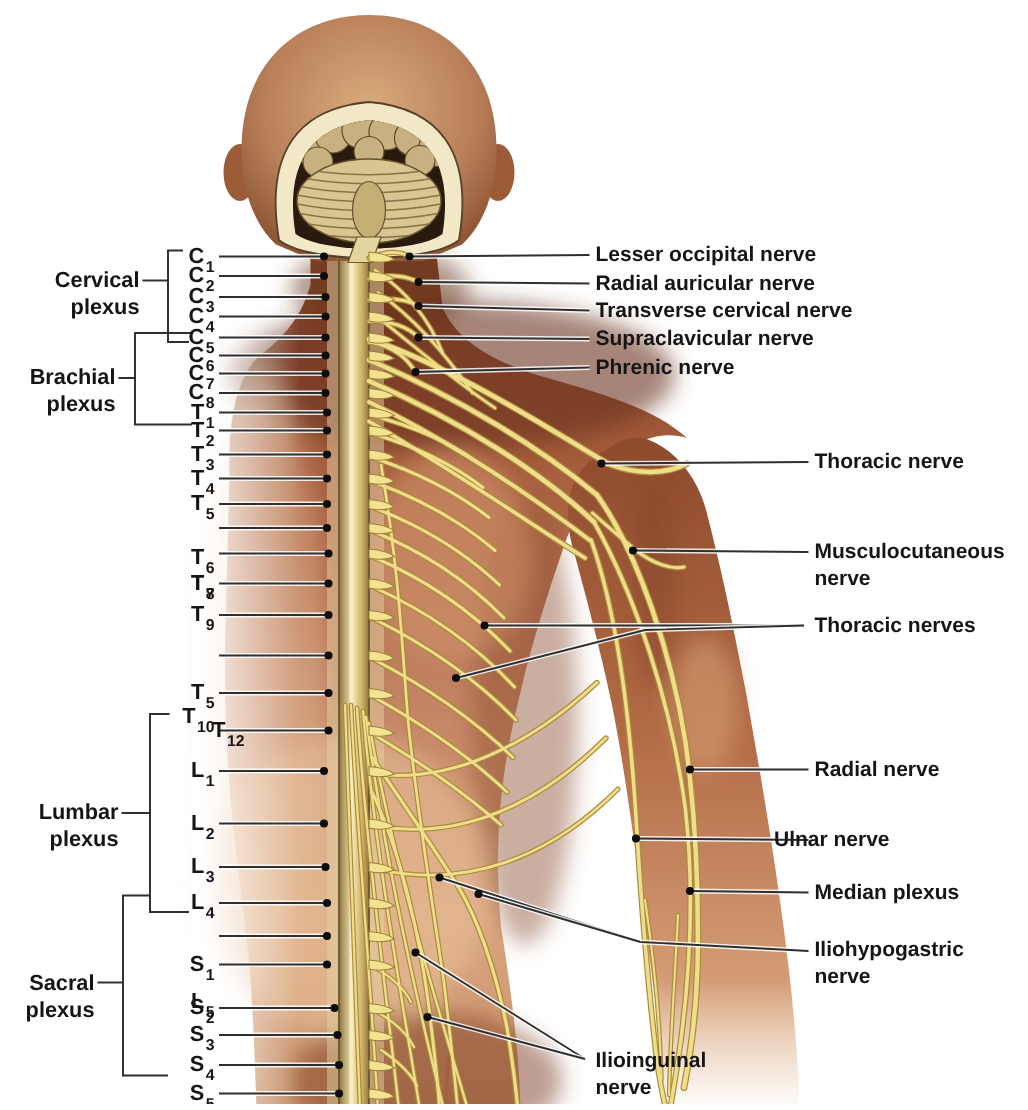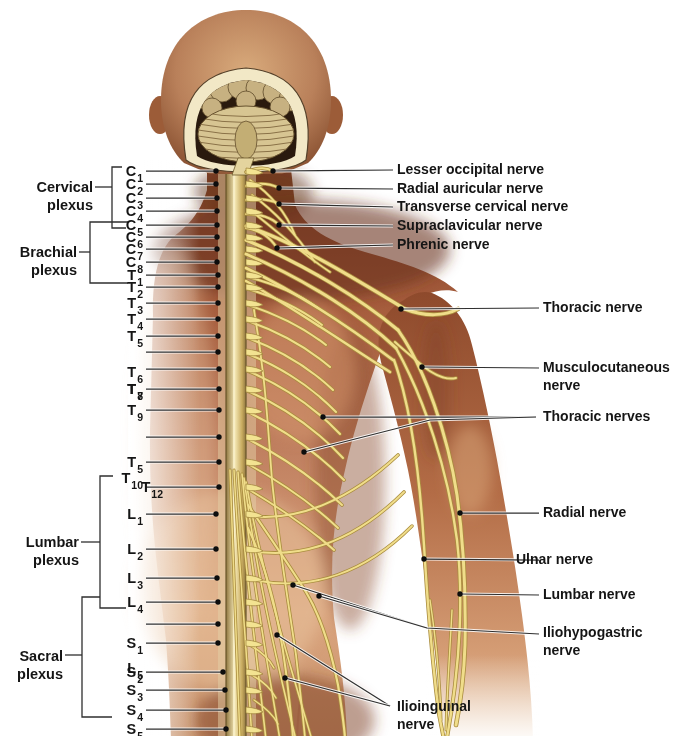--- a/index.html
+++ b/index.html
@@ -494,21 +494,21 @@
       <div class="lbl nerve" style="left: 543px; top: 408px;">
         <span>Thoracic nerves</span>
       </div>
       <div class="lbl nerve" style="left: 543px; top: 504px;">
         <span>Radial nerve</span>
       </div>
       <div class="lbl nerve" style="left: 516px; top: 551px;">
         <span>Ulnar nerve</span>
       </div>
       <div class="lbl nerve" style="left: 543px; top: 586px;">
-        <span>Lumbar nerve</span>
+        <span>Median plexus</span>
       </div>
       <div class="lbl nerve" style="left: 543px; top: 624px;">
         <span>Iliohypogastric</span>
         <span>nerve</span>
       </div>
       <div class="lbl nerve" style="left: 397px; top: 698px;">
         <span>Ilioinguinal</span>
         <span>nerve</span>
       </div>
     </div>

